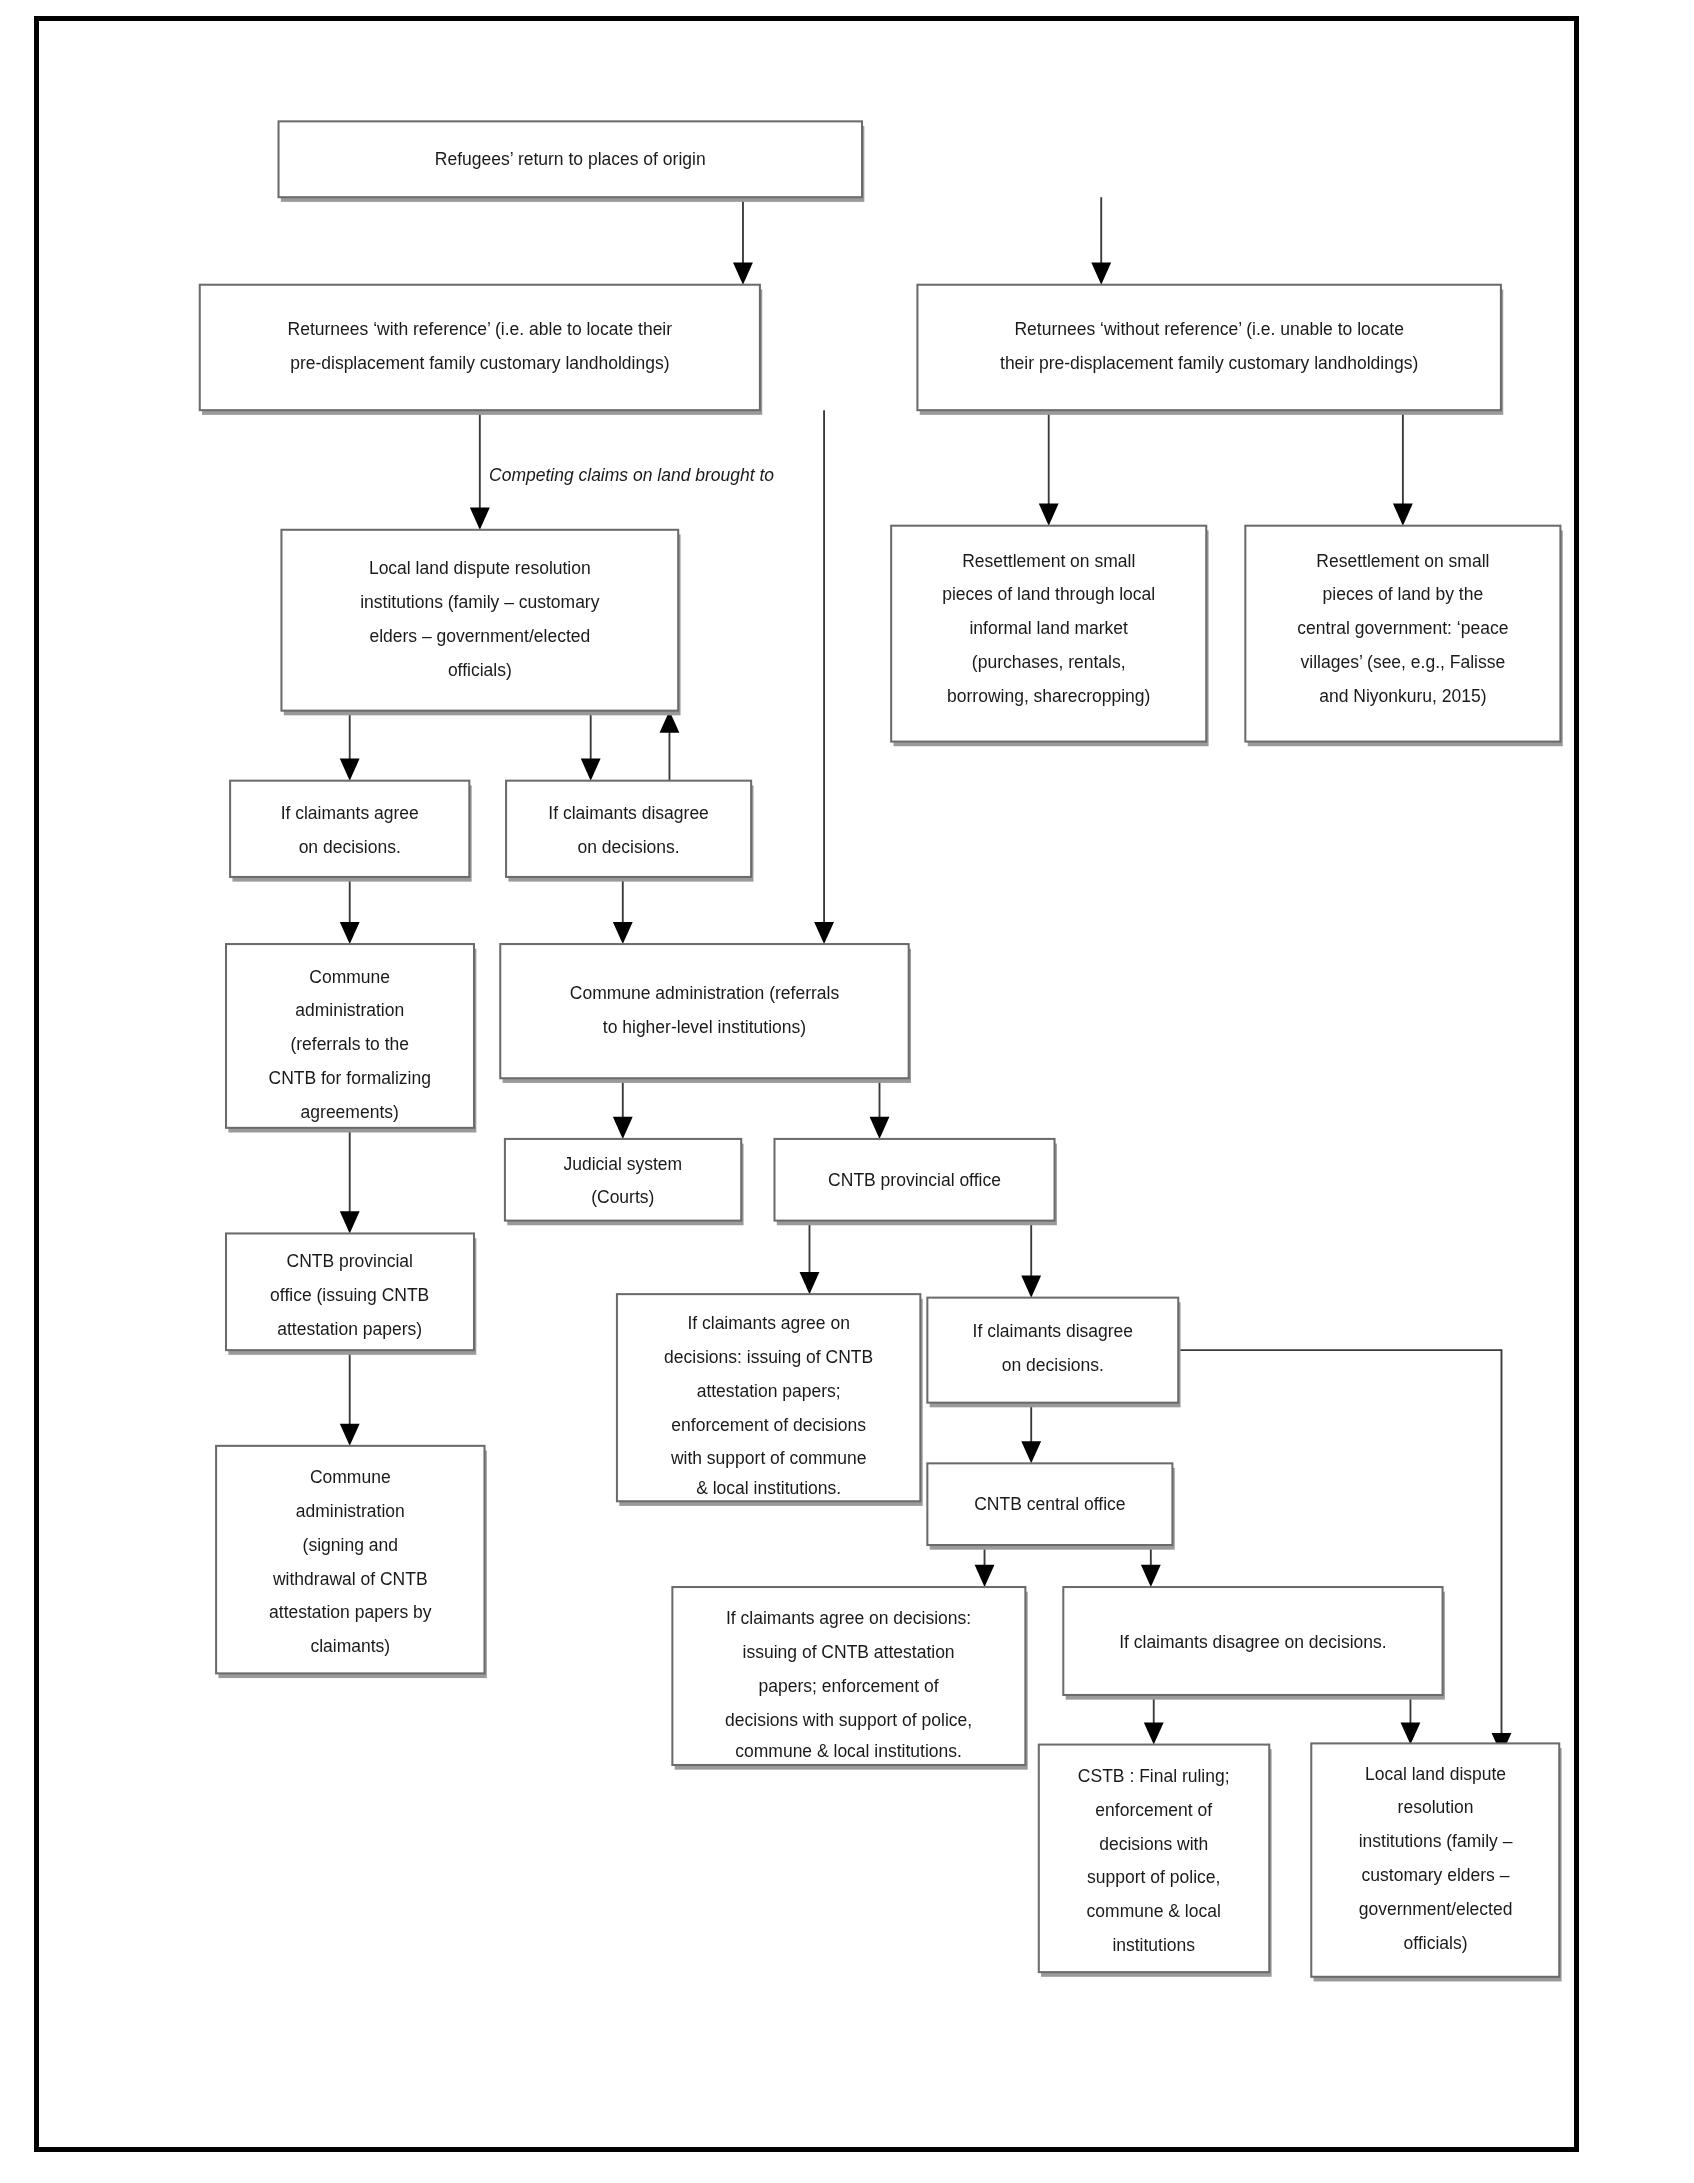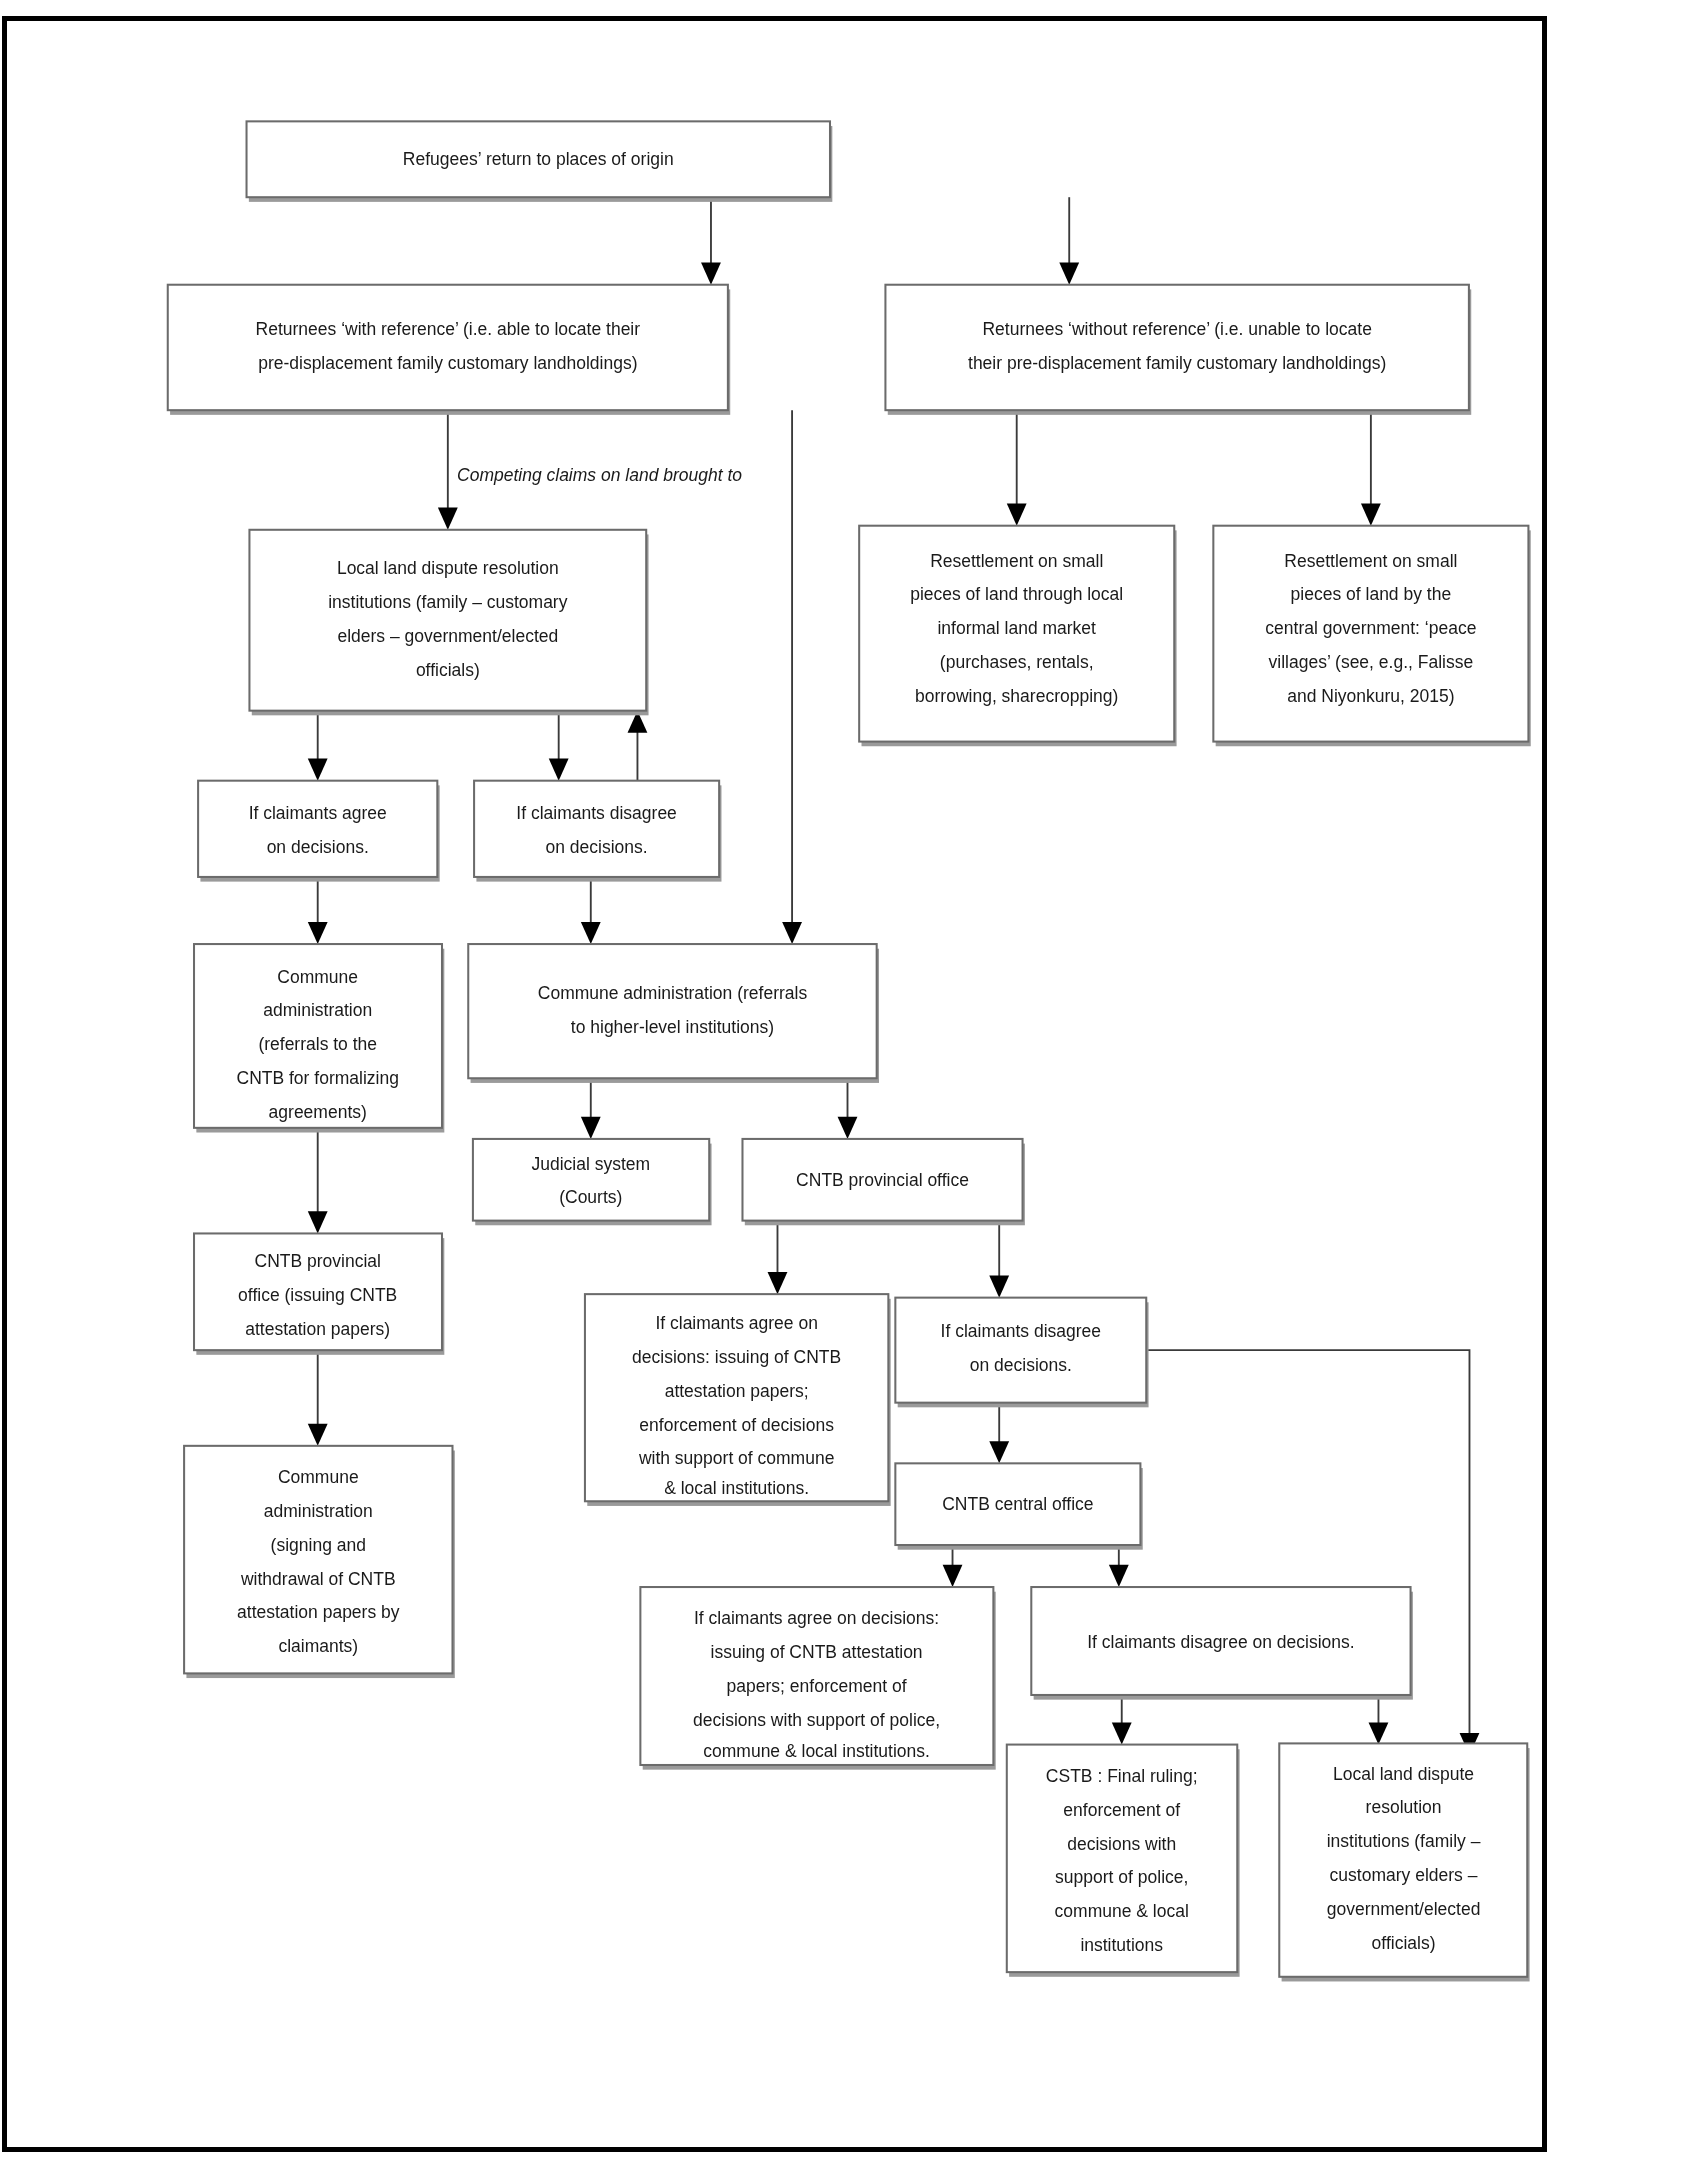--- a/index.html
+++ b/index.html
@@ -8,21 +8,21 @@
     background: #ffffff;
   }
   body {
     width: 1695px;
     height: 2183px;
     font-family: "Liberation Sans", sans-serif;
     overflow: hidden;
   }
   #page-frame {
     position: absolute;
-    left: 2px;
+    left: 34px;
     top: 16.3px;
     width: 1545px;
     height: 2136px;
     border: 5.3px solid #000000;
     box-sizing: border-box;
     background: #ffffff;
   }
   #flow-svg {
     position: absolute;
     left: 0;

